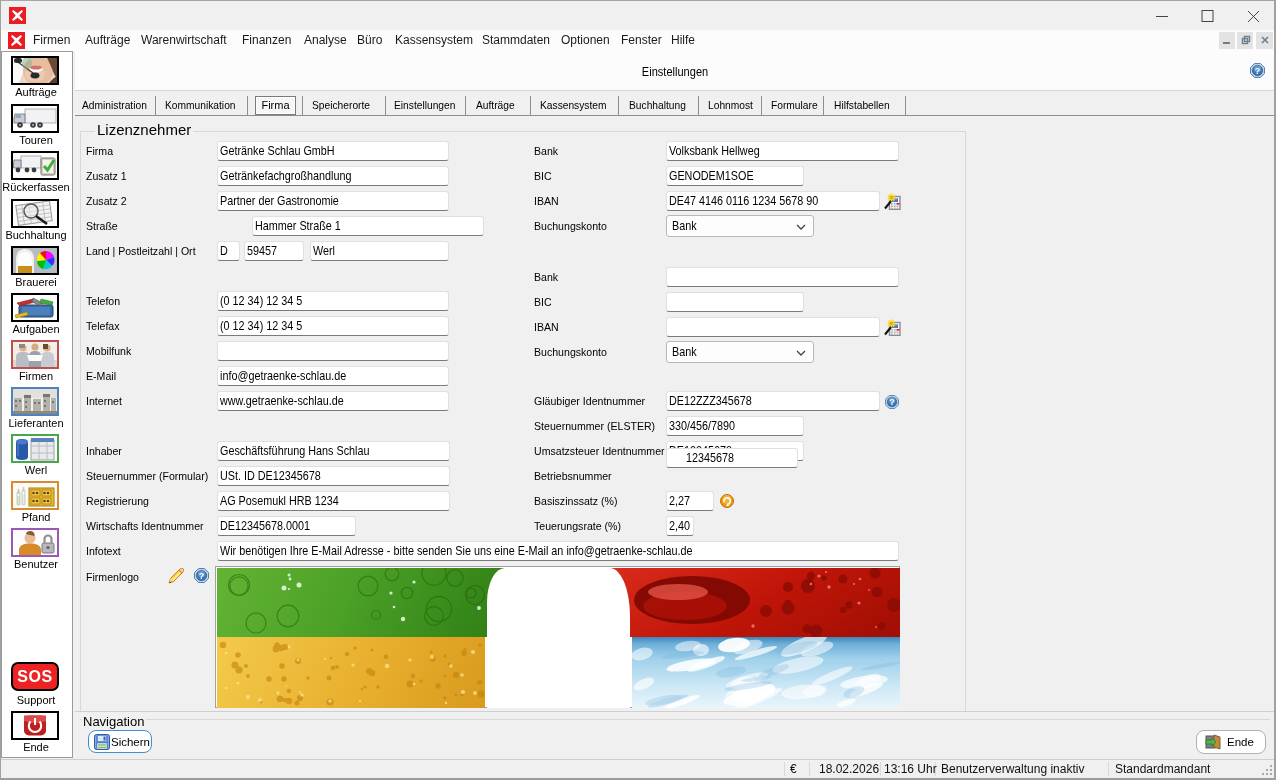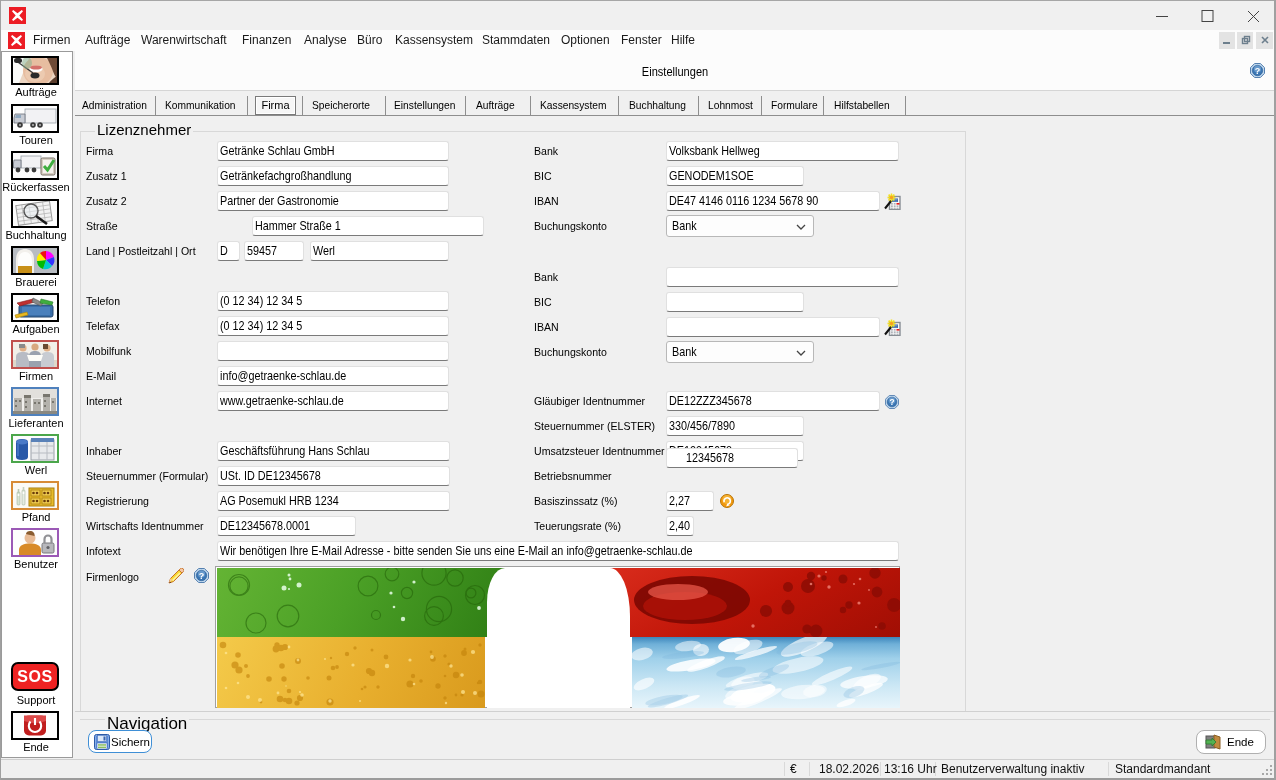--- a/index.html
+++ b/index.html
@@ -31,21 +31,21 @@
 #groupbox { left:80px; top:131px; width:886px; height:581px; border:1px solid #d8d8d8; }
 #grouplabel { left:95px; top:121px; padding:0 2px; background:#f0f0f0; font-size:15px; color:#000; }
 .lbl { position:absolute; font-size:11.5px; color:#000; height:20px; line-height:20px; }
 .fld .t, .dd .t { display:inline-block; transform:scaleX(0.8); transform-origin:0 50%; white-space:nowrap; }
 .lbl span { display:inline-block; transform:scaleX(0.92); transform-origin:0 50%; white-space:nowrap; }
 .fld { position:absolute; background:#fff; border:1px solid #e0e0e0; border-bottom:1px solid #7a7a7a; border-radius:3px; height:20px; line-height:18px; font-size:13.5px; color:#000; padding-left:2px; white-space:nowrap; }
 .dd { position:absolute; background:#fdfdfd; border:1px solid #b8b8b8; border-radius:3px; height:22px; line-height:20px; font-size:13.5px; padding-left:5px; }
 .dd svg { position:absolute; right:7px; top:8px; }
 
 #navpanel { left:75px; top:711px; width:1201px; height:47px; background:#f0f0f0; border-top:1px solid #d0d0d0; }
-#navlabel { left:81px; top:714px; font-size:17px; background:#f0f0f0; padding:0 2px;margin-left:24px; }
+#navlabel { left:81px; top:714px; font-size:13px; background:#f0f0f0; padding:0 2px; }
 #navbox { left:80px; top:719px; width:1190px; height:39px; border-top:1px solid #d8d8d8; }
 .btn { position:absolute; background:#fff; border-radius:8px; font-size:11.5px; display:flex; align-items:center; }
 
 #statusbar { left:0; top:759px; width:1276px; height:21px; background:#f0f0f0; border-top:1px solid #cfcfcf; }
 .sep { position:absolute; top:762px; width:1px; height:14px; background:#d9d9d9; }
 .st { position:absolute; top:760px; height:18px; line-height:18px; font-size:12px; color:#111; }
 #botline { left:0; top:778px; width:1276px; height:2px; background:#9b9b9b; }
 </style>
 </head>
 <body>

